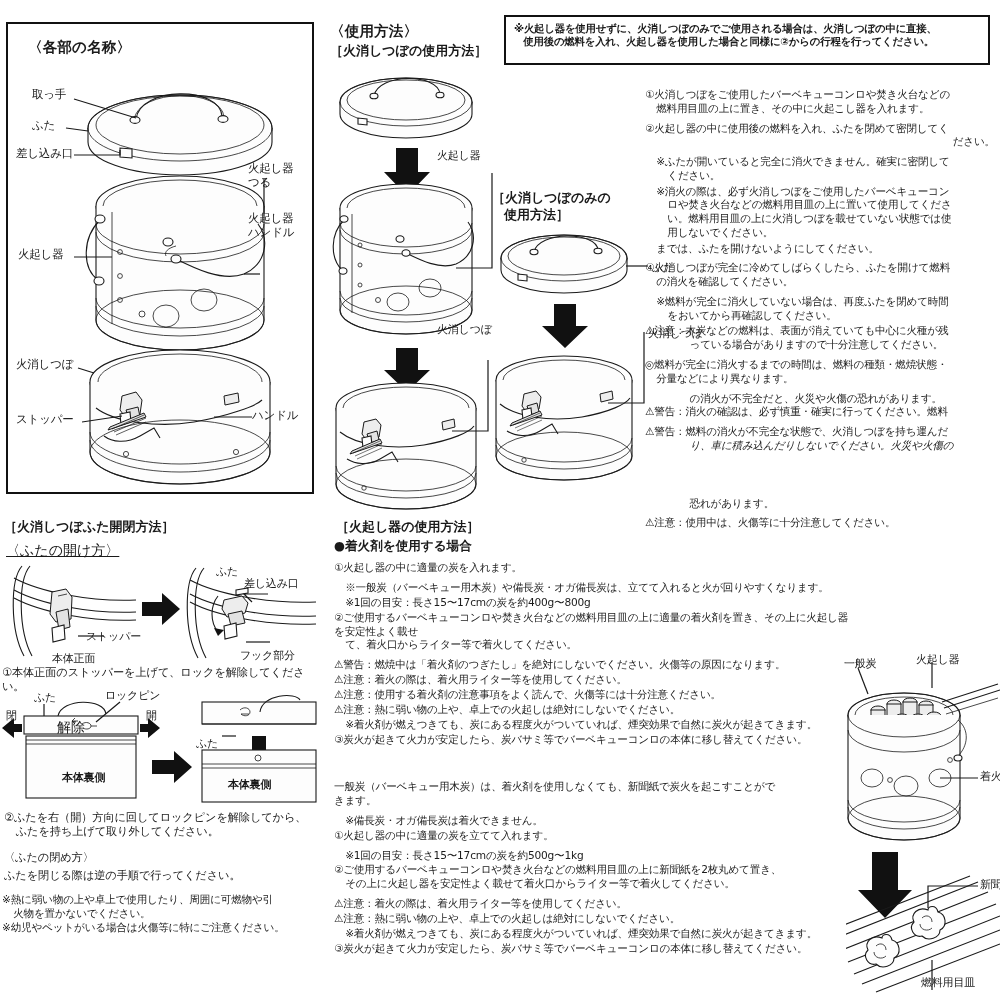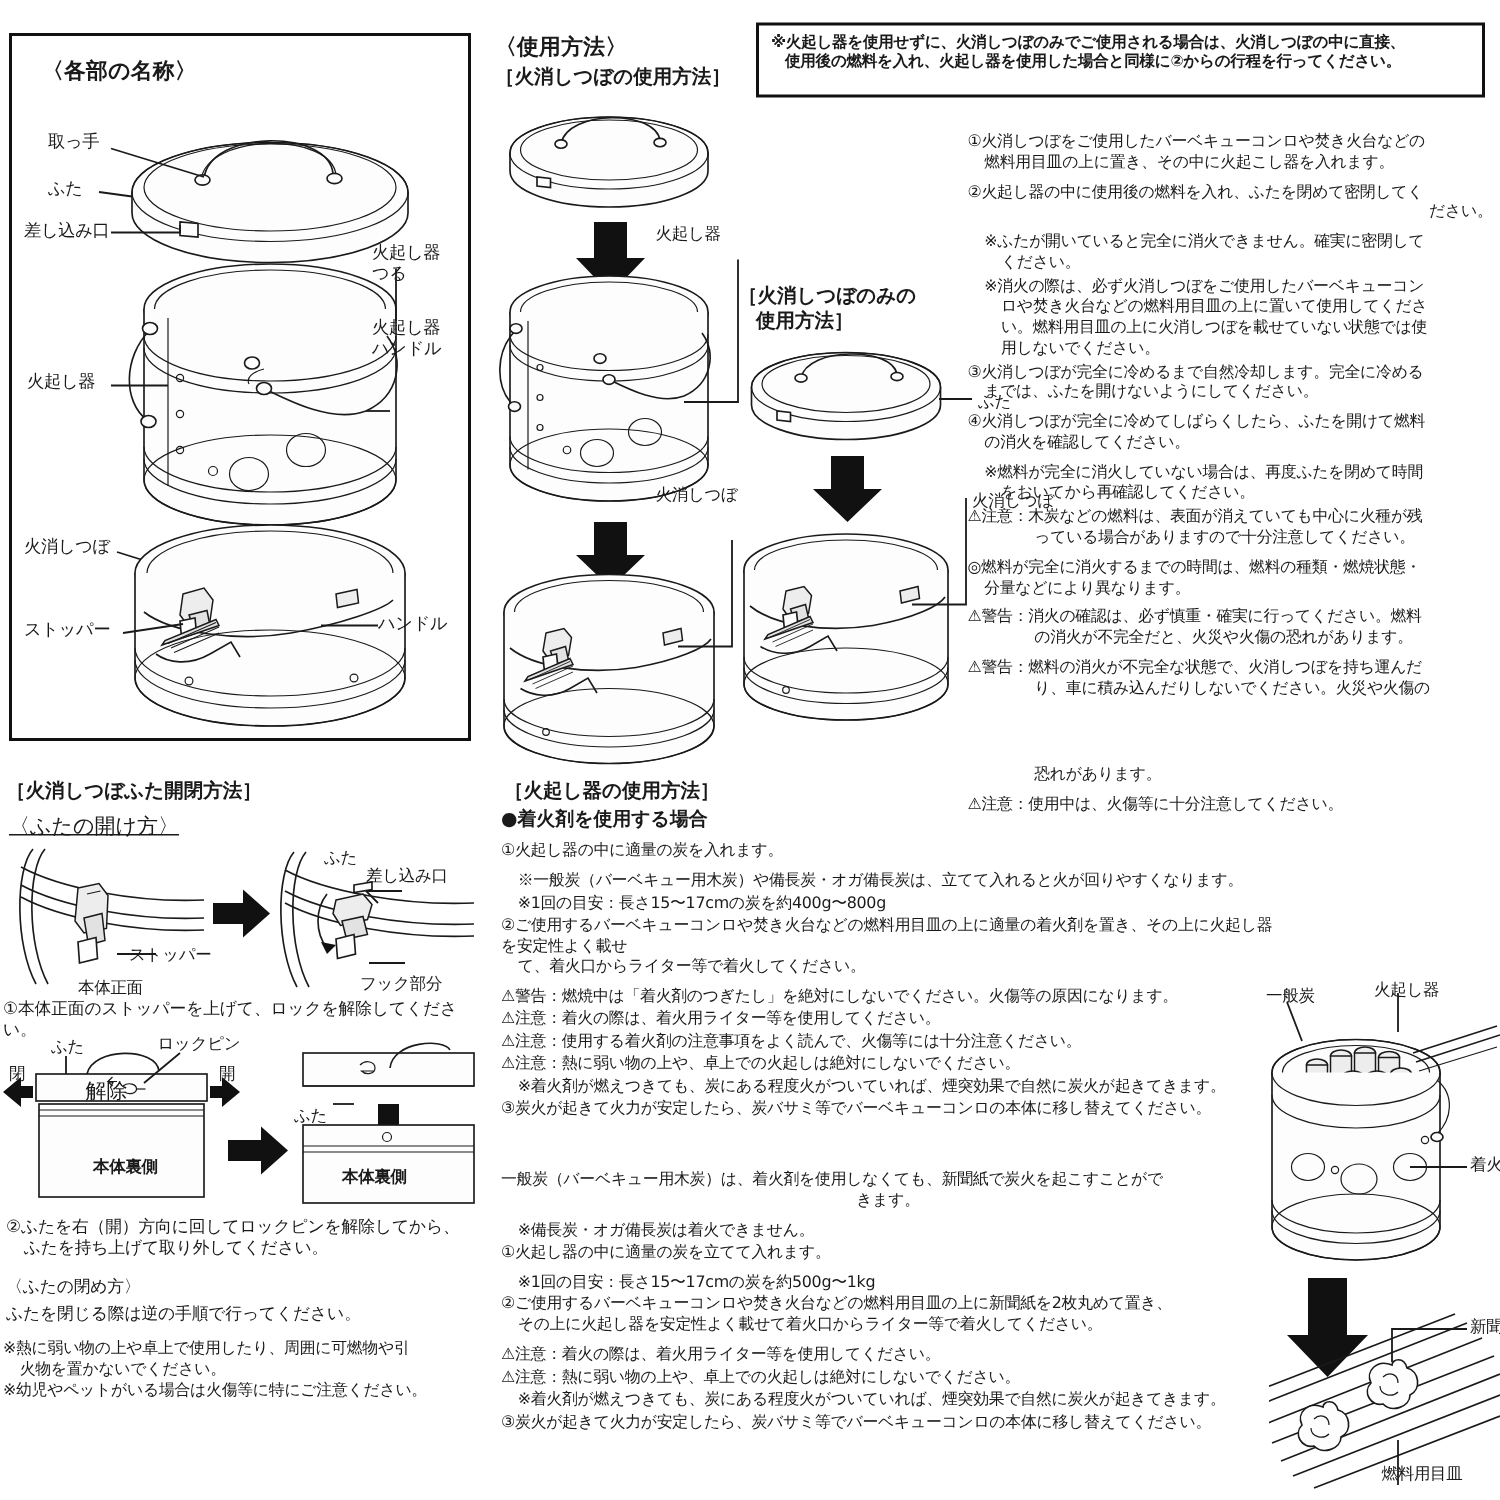--- a/index.html
+++ b/index.html
@@ -329,21 +329,20 @@
       </div>
       <div style="height: 2px;"></div>
       <div>
         <div class="tt" style="padding-left: 1.05em;">※消火の際は、必ず火消しつぼをご使用したバーベキューコン</div>
         <div class="tt" style="padding-left: 2.1em;">ロや焚き火台などの燃料用目皿の上に置いて使用してくださ</div>
         <div class="tt" style="padding-left: 2.1em;">い。燃料用目皿の上に火消しつぼを載せていない状態では使</div>
         <div class="tt" style="padding-left: 2.1em;">用しないでください。</div>
       </div>
       <div style="height: 2px;"></div>
       <div>
-        <div class="tt" style="padding-left: 0em;">③火消しつぼが完全に冷めるまで自然冷却します。完全に冷める</div>
         <div class="tt" style="padding-left: 1.05em;">までは、ふたを開けないようにしてください。</div>
       </div>
       <div style="height: 6px;"></div>
       <div>
         <div class="tt" style="padding-left: 0em;">④火消しつぼが完全に冷めてしばらくしたら、ふたを開けて燃料</div>
         <div class="tt" style="padding-left: 1.05em;">の消火を確認してください。</div>
       </div>
       <div style="height: 6px;"></div>
       <div>
         <div class="tt" style="padding-left: 1.05em;">※燃料が完全に消火していない場合は、再度ふたを閉めて時間</div>
@@ -354,27 +353,27 @@
         <div class="tt" style="padding-left: 0em;">⚠注意：木炭などの燃料は、表面が消えていても中心に火種が残</div>
         <div class="tt" style="padding-left: 4.2em;">っている場合がありますので十分注意してください。</div>
       </div>
       <div style="height: 6px;"></div>
       <div>
         <div class="tt" style="padding-left: 0em;">◎燃料が完全に消火するまでの時間は、燃料の種類・燃焼状態・</div>
         <div class="tt" style="padding-left: 1.05em;">分量などにより異なります。</div>
       </div>
       <div style="height: 6px;"></div>
       <div>
+        <div class="tt" style="padding-left: 4.2em;">の消火が不完全だと、火災や火傷の恐れがあります。</div>
         <div class="tt" style="padding-left: 0em;">⚠警告：消火の確認は、必ず慎重・確実に行ってください。燃料</div>
-        <div class="tt" style="padding-left: 4.2em;">の消火が不完全だと、火災や火傷の恐れがあります。</div>
       </div>
       <div style="height: 6px;"></div>
       <div>
         <div class="tt" style="padding-left: 0em;">⚠警告：燃料の消火が不完全な状態で、火消しつぼを持ち運んだ</div>
-        <div class="tt" style="padding-left: 4.2em;">り、車に積み込んだりしないでください。火災や火傷の</div>
+        <div class="tt" style="padding-left: 4.2em; font-style: italic;">り、車に積み込んだりしないでください。火災や火傷の</div>
         <div class="tt" style="padding-left: 4.2em; margin-top: 44px;">恐れがあります。</div>
       </div>
       <div style="height: 6px;"></div>
       <div>
         <div class="tt" style="padding-left: 0em;">⚠注意：使用中は、火傷等に十分注意してください。</div>
       </div>
       <div style="height: 6px;"></div>
     </div>
 
   <div id="lid-title" class="hd2">［火消しつぼふた開閉方法］</div>
@@ -530,21 +529,21 @@
       </div>
       <div style="height: 1px;"></div>
       <div>
         <div class="tt" style="padding-left: 0em;">③炭火が起きて火力が安定したら、炭バサミ等でバーベキューコンロの本体に移し替えてください。</div>
       </div>
       <div style="height: 6px;"></div>
     </div>
   <div id="starter-b">
       <div>
         <div class="tt" style="padding-left: 0em;">一般炭（バーベキュー用木炭）は、着火剤を使用しなくても、新聞紙で炭火を起こすことがで</div>
-        <div class="tt" style="padding-left: 0em; text-align: center;">きます。</div>
+        <div class="tt" style="padding-left: 0em;">きます。</div>
       </div>
       <div style="height: 6px;"></div>
       <div>
         <div class="tt" style="padding-left: 1.05em;">※備長炭・オガ備長炭は着火できません。</div>
       </div>
       <div style="height: 1px;"></div>
       <div>
         <div class="tt" style="padding-left: 0em;">①火起し器の中に適量の炭を立てて入れます。</div>
       </div>
       <div style="height: 6px;"></div>

